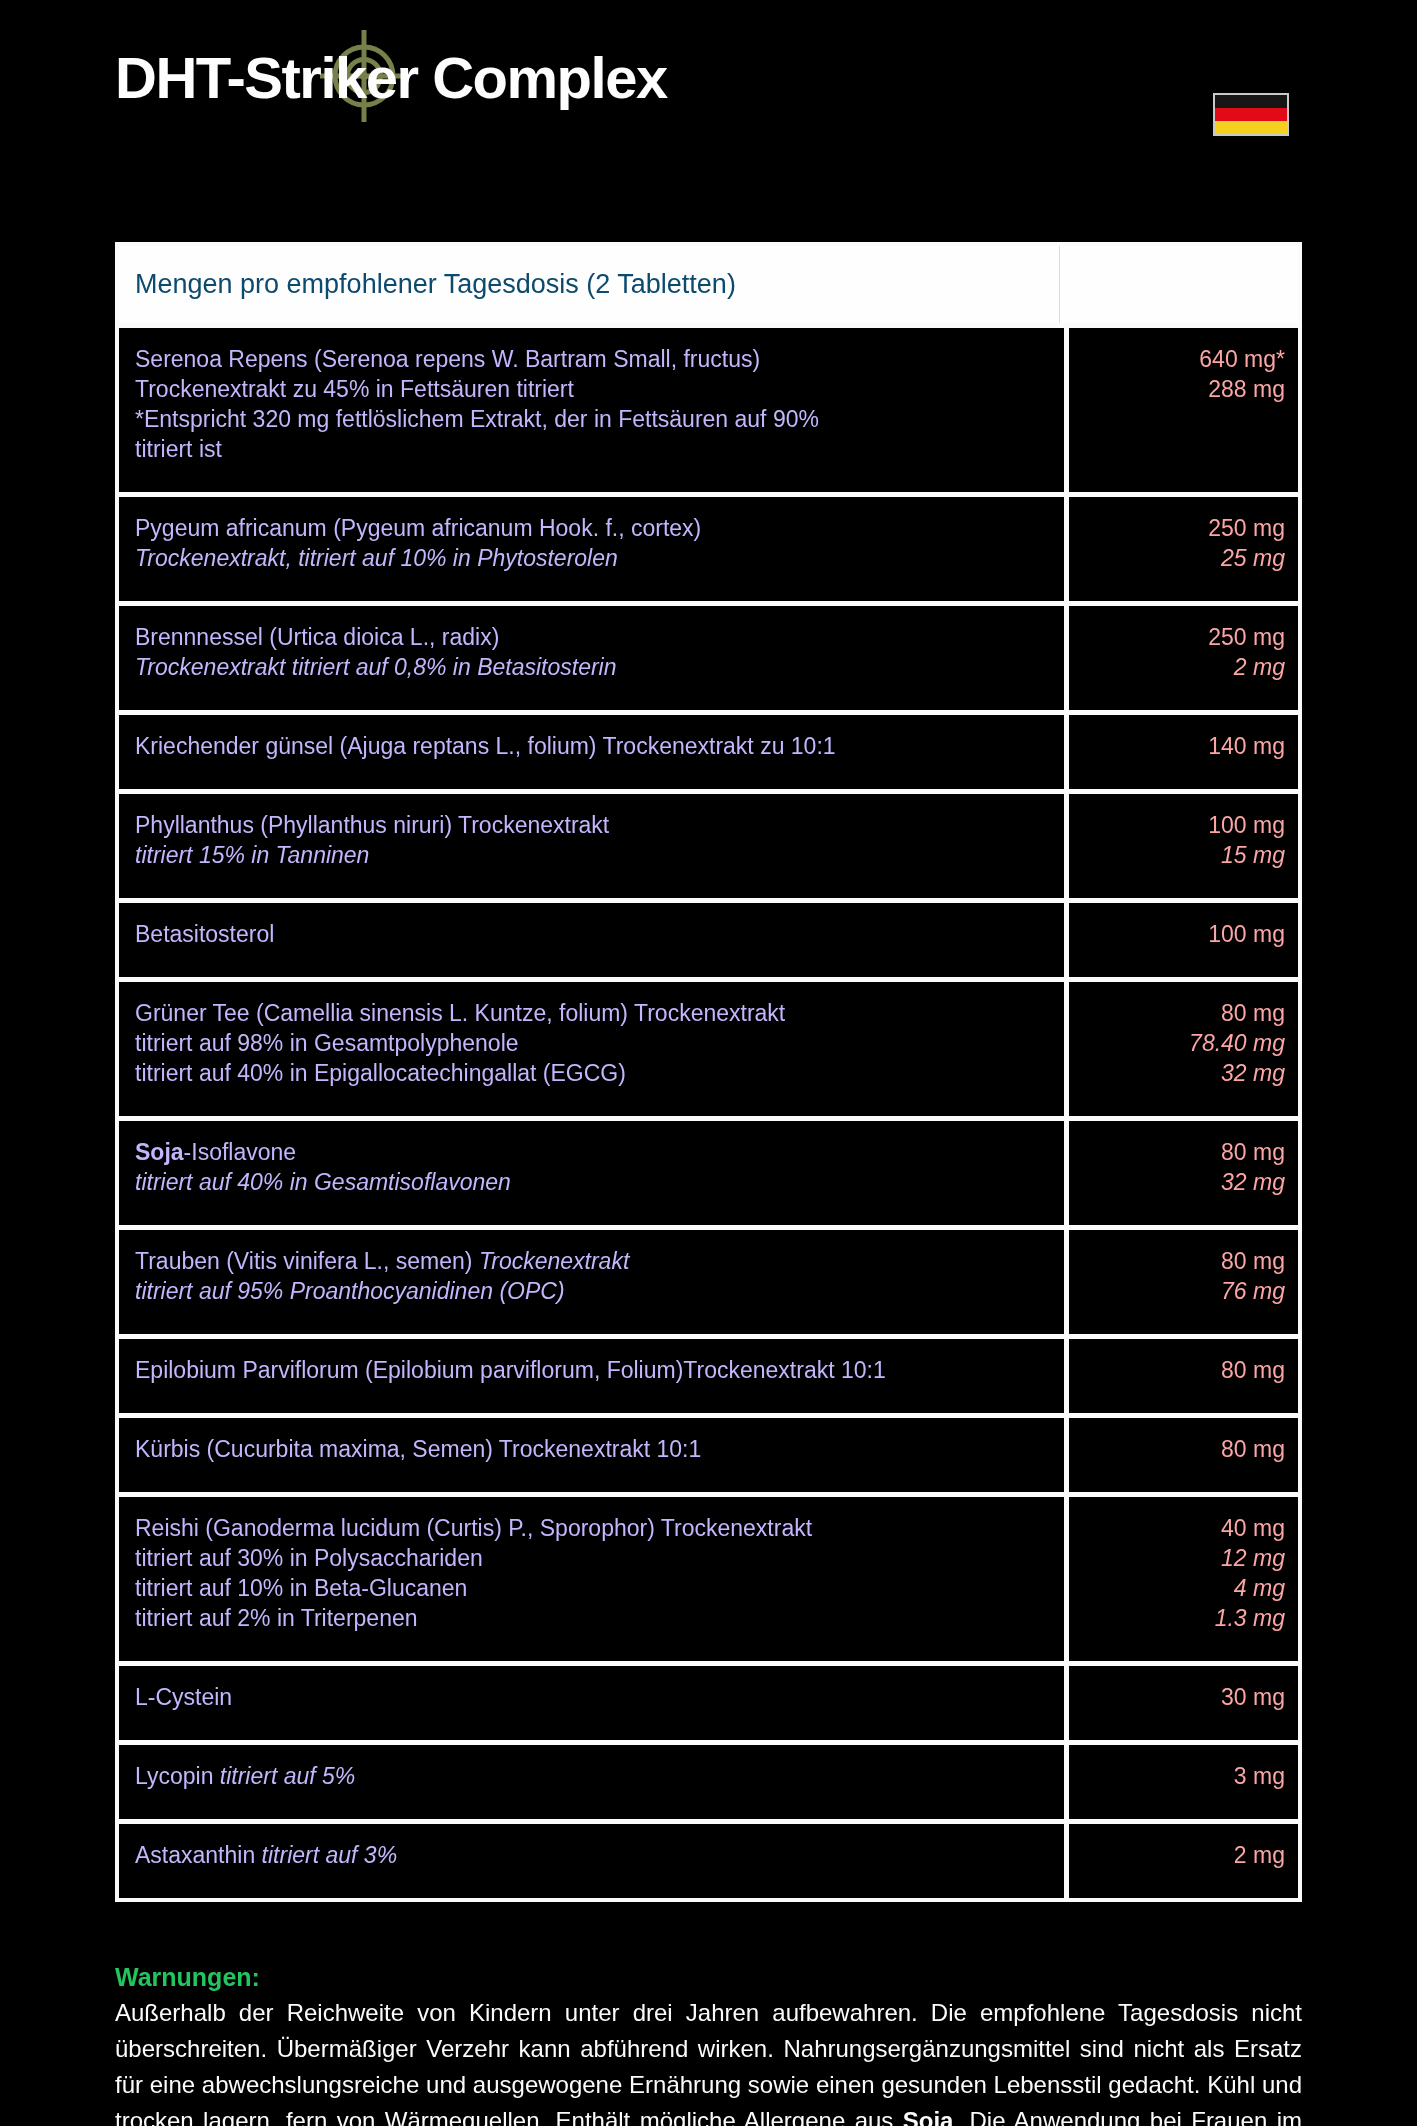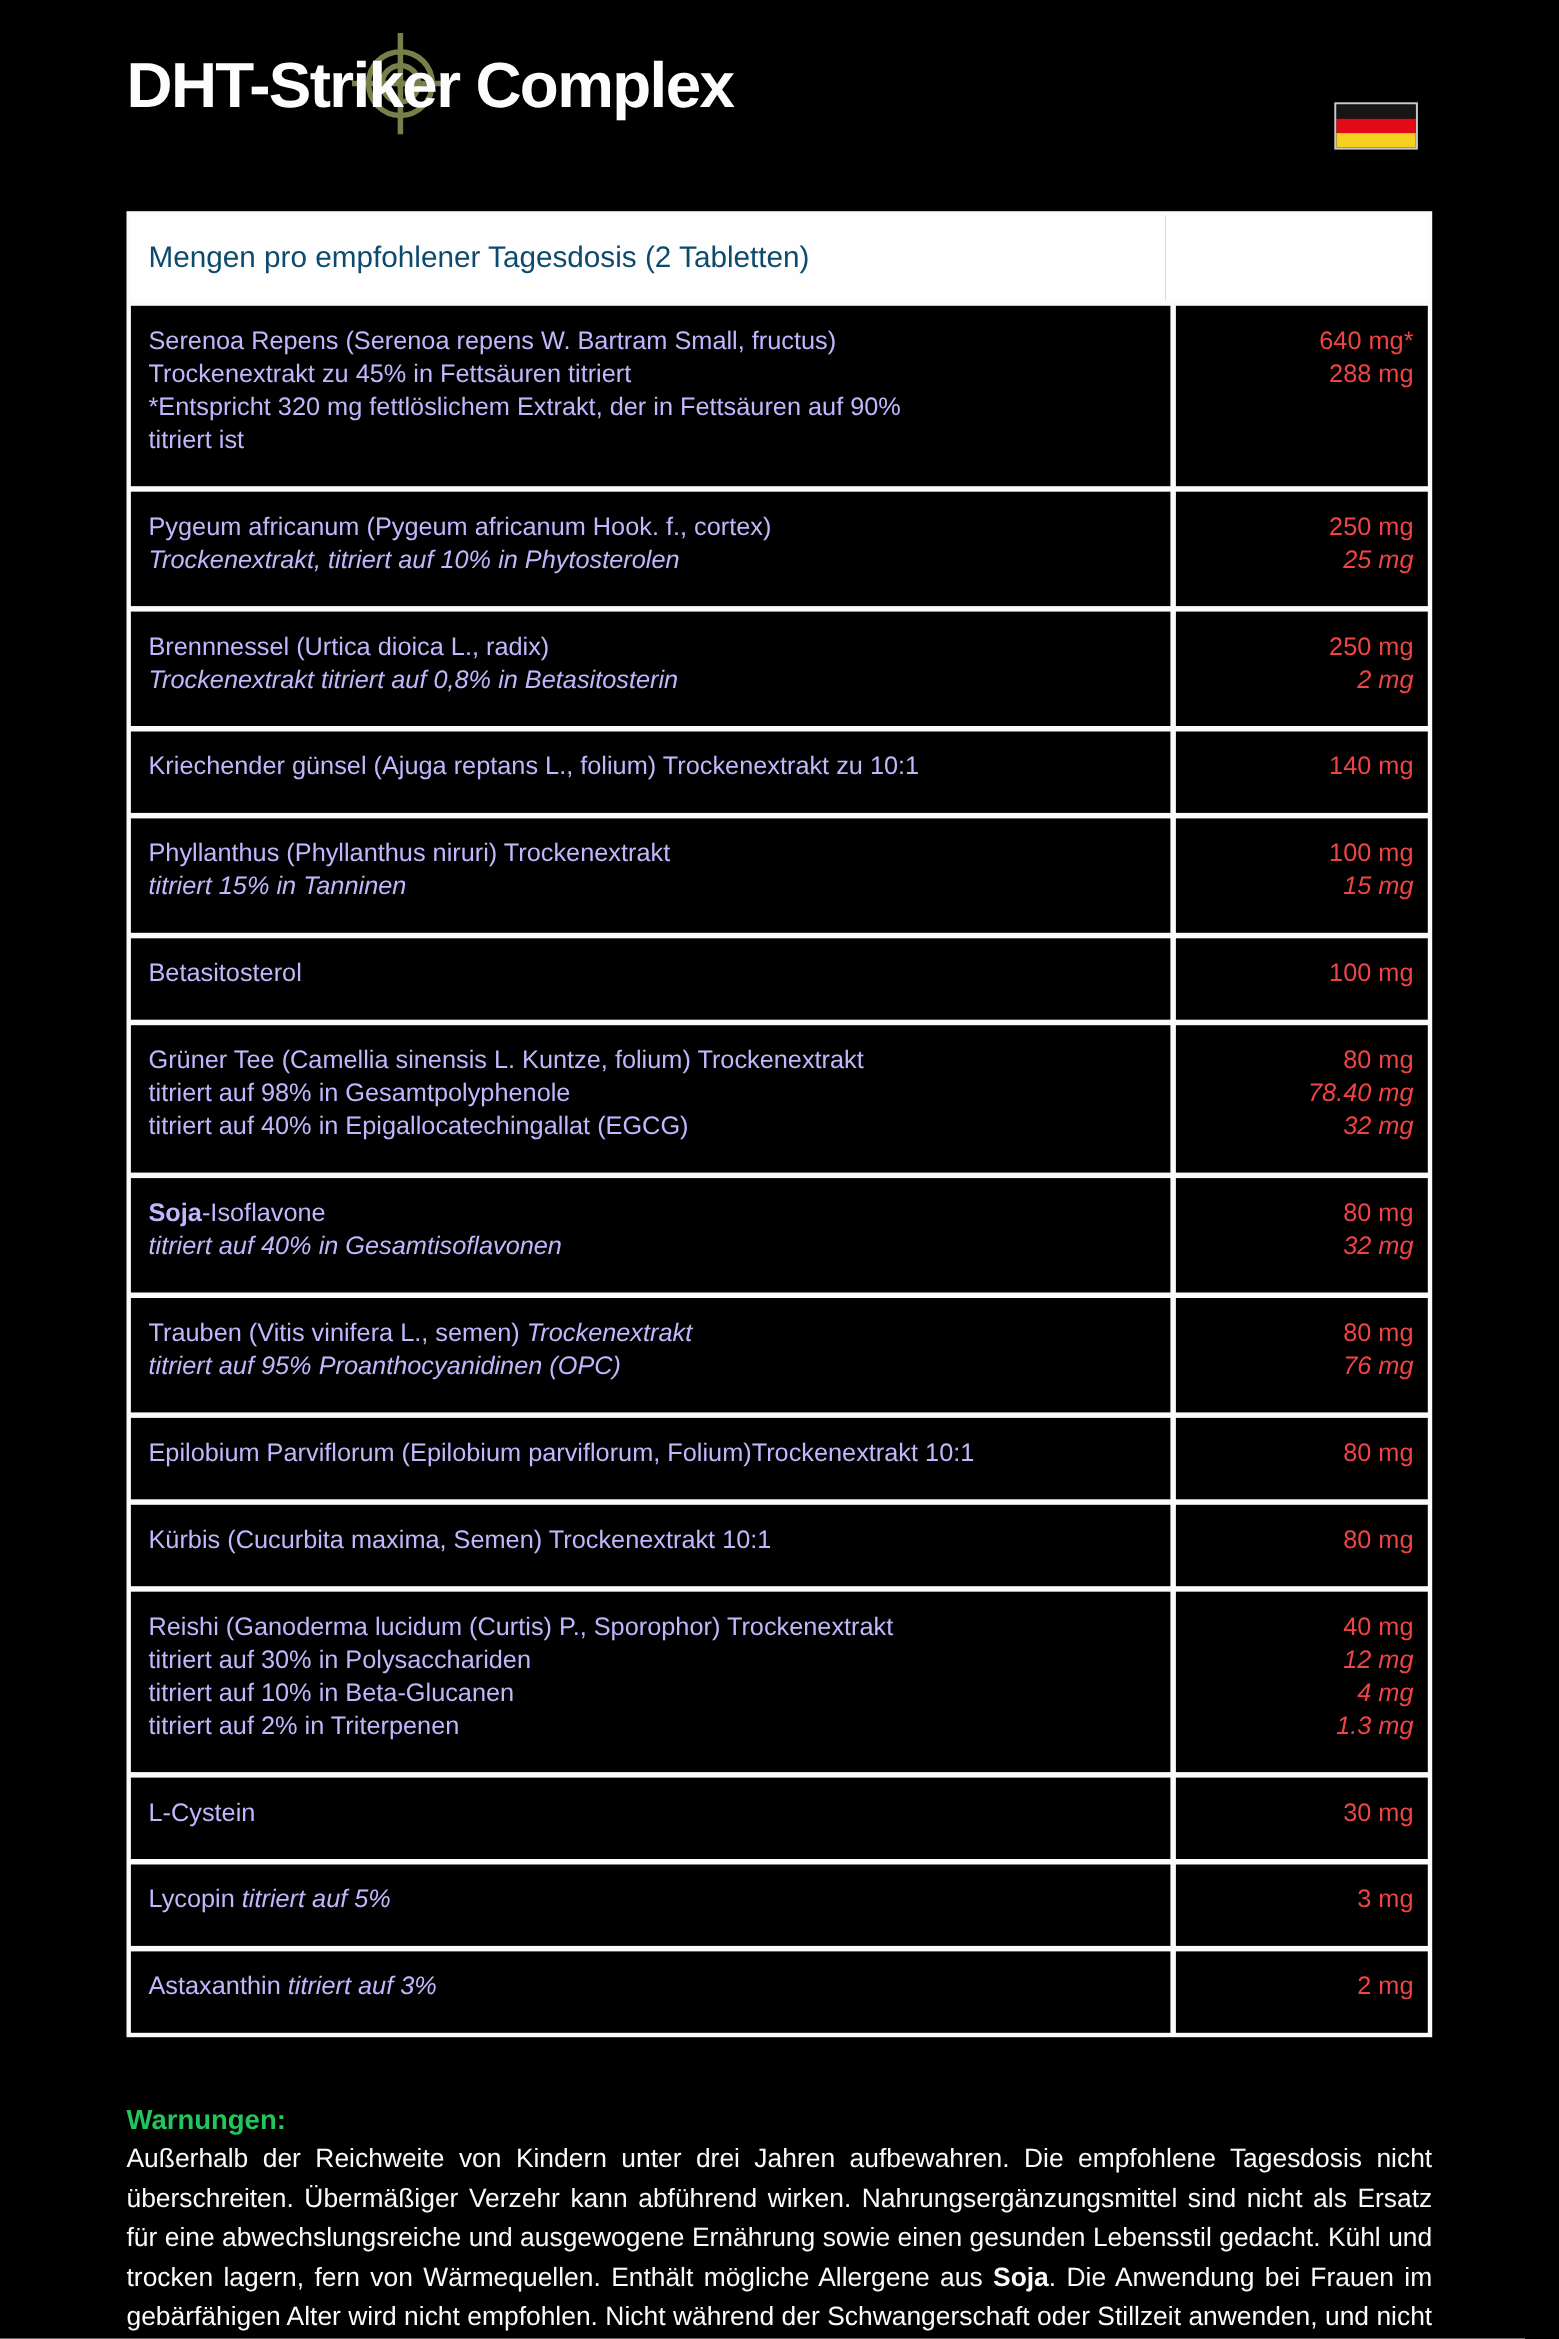--- a/index.html
+++ b/index.html
@@ -5,21 +5,21 @@
   html,body { margin:0; padding:0; }
   body {
     width:1417px; height:2126px;
     background:#000;
     font-family:"Liberation Sans","DejaVu Sans",sans-serif;
     position:relative;
     color:#f7f7f7;
     overflow:hidden;
   }
   
-  .brand { position:relative; height:192px; }
+  .brand { position:relative; height:242px; }
   .reticle {
     position:absolute; left:318px; top:28px; width:92px; height:96px; z-index:1;
   }
   .title {
     position:absolute; left:115px; top:44px; z-index:2;
     font-size:58px; font-weight:bold; letter-spacing:-1.5px;
     color:#fdfdfd; margin:0; white-space:nowrap;
   }
   .flag {
     position:absolute; left:1213px; top:93px;
@@ -49,21 +49,21 @@
   .row { display:grid; grid-template-columns:1fr 229px; gap:5px; }
   .cell { background:#000; }
   .name-cell {
     padding:16px 16px 28px;
     font-size:23px; line-height:30px;
     color:#c4b5fd;
   }
   .amount-cell {
     padding:16px 13px 28px;
     font-size:23px; line-height:30px;
-    text-align:right; color:#ef4444;
+    text-align:right; color:#fca5a5;
   }
   .i { font-style:italic; }
   .b { font-weight:bold; }
 
   
   .warnings { margin:57px 115px 0; }
   .warnings-heading {
     font-weight:bold; font-size:25px; line-height:36px;
     color:#22c55e; margin:0;
   }

